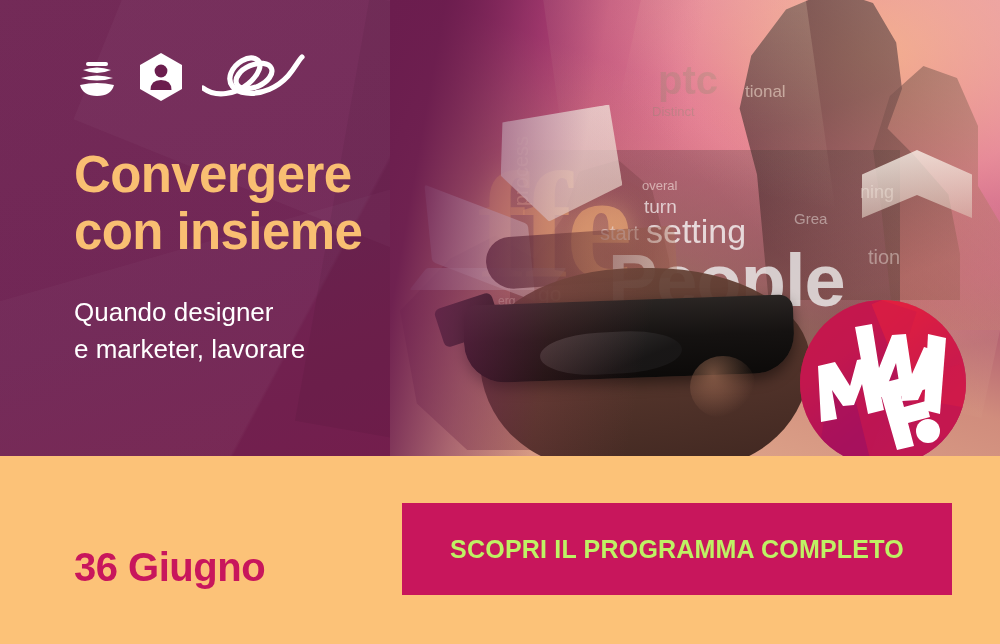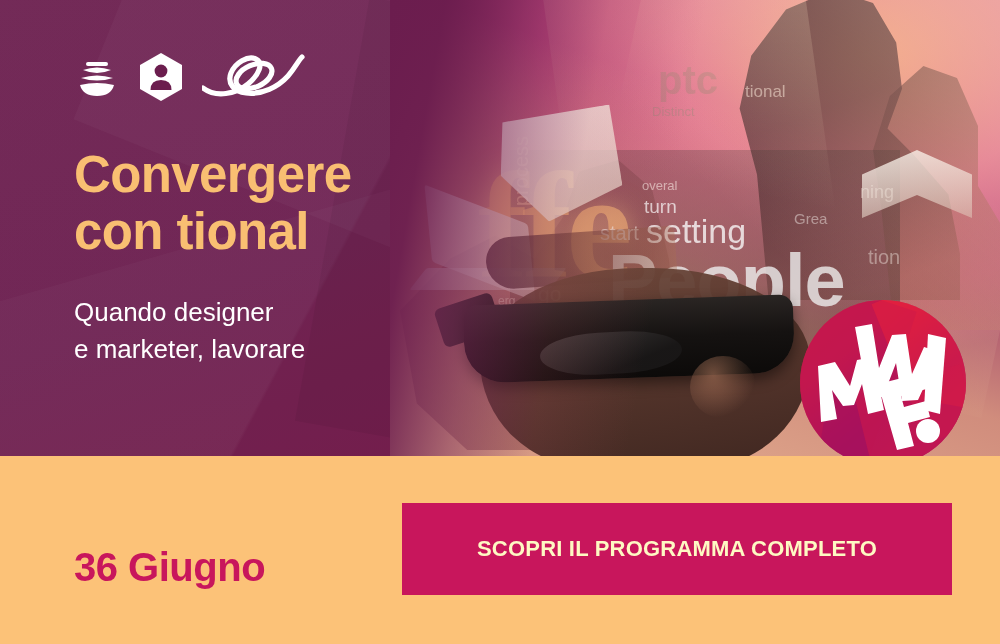--- a/index.html
+++ b/index.html
@@ -284,21 +284,21 @@
   }
   .cta {
     position:absolute; left:402px; top:503px;
     width:550px; height:92px;
     background:#c8165c;
     z-index:45;
     display:flex; align-items:center; justify-content:center;
     cursor:pointer; border:none;
   }
   .cta-label {
-    color:#fef9c3; font-size:22px; font-weight:700; letter-spacing:0.2px;
+    color:#bef264; font-size:25px; font-weight:700; letter-spacing:0.2px;
     text-align:center;
   }
 </style>
 </head>
 <body>
 
 <div class="banner">
 
   <div class="hero">
     <div class="hero-bg"></div>
@@ -377,21 +377,21 @@
       <span class="logo-icon">
         <svg width="104" height="46" viewBox="0 0 104 46">
           <path d="M1 34 C14 44 34 40 46 30 C57 21 62 9 54 5 C46 1 33 9 29 19 C25 29 32 38 44 39 C60 41 76 33 86 22 C93 14 96 7 100 3" stroke="#fff" stroke-width="5.2" fill="none" stroke-linecap="round"></path>
           <ellipse cx="52" cy="22" rx="19" ry="11" transform="rotate(-24 52 22)" stroke="#fff" stroke-width="5.2" fill="none"></ellipse>
         </svg>
       </span>
     </div>
 
     <h1 class="headline">
       <span>Convergere</span>
-      <span class="l2">con tional</span>
+      <span class="l2">con insieme</span>
     </h1>
 
     <p class="subhead">
       <span>Quando designer</span>
       <span>e marketer, lavorare</span>
     </p>
   </div>
 
   <div class="wmf">
     <span class="wedge wg1"></span>

